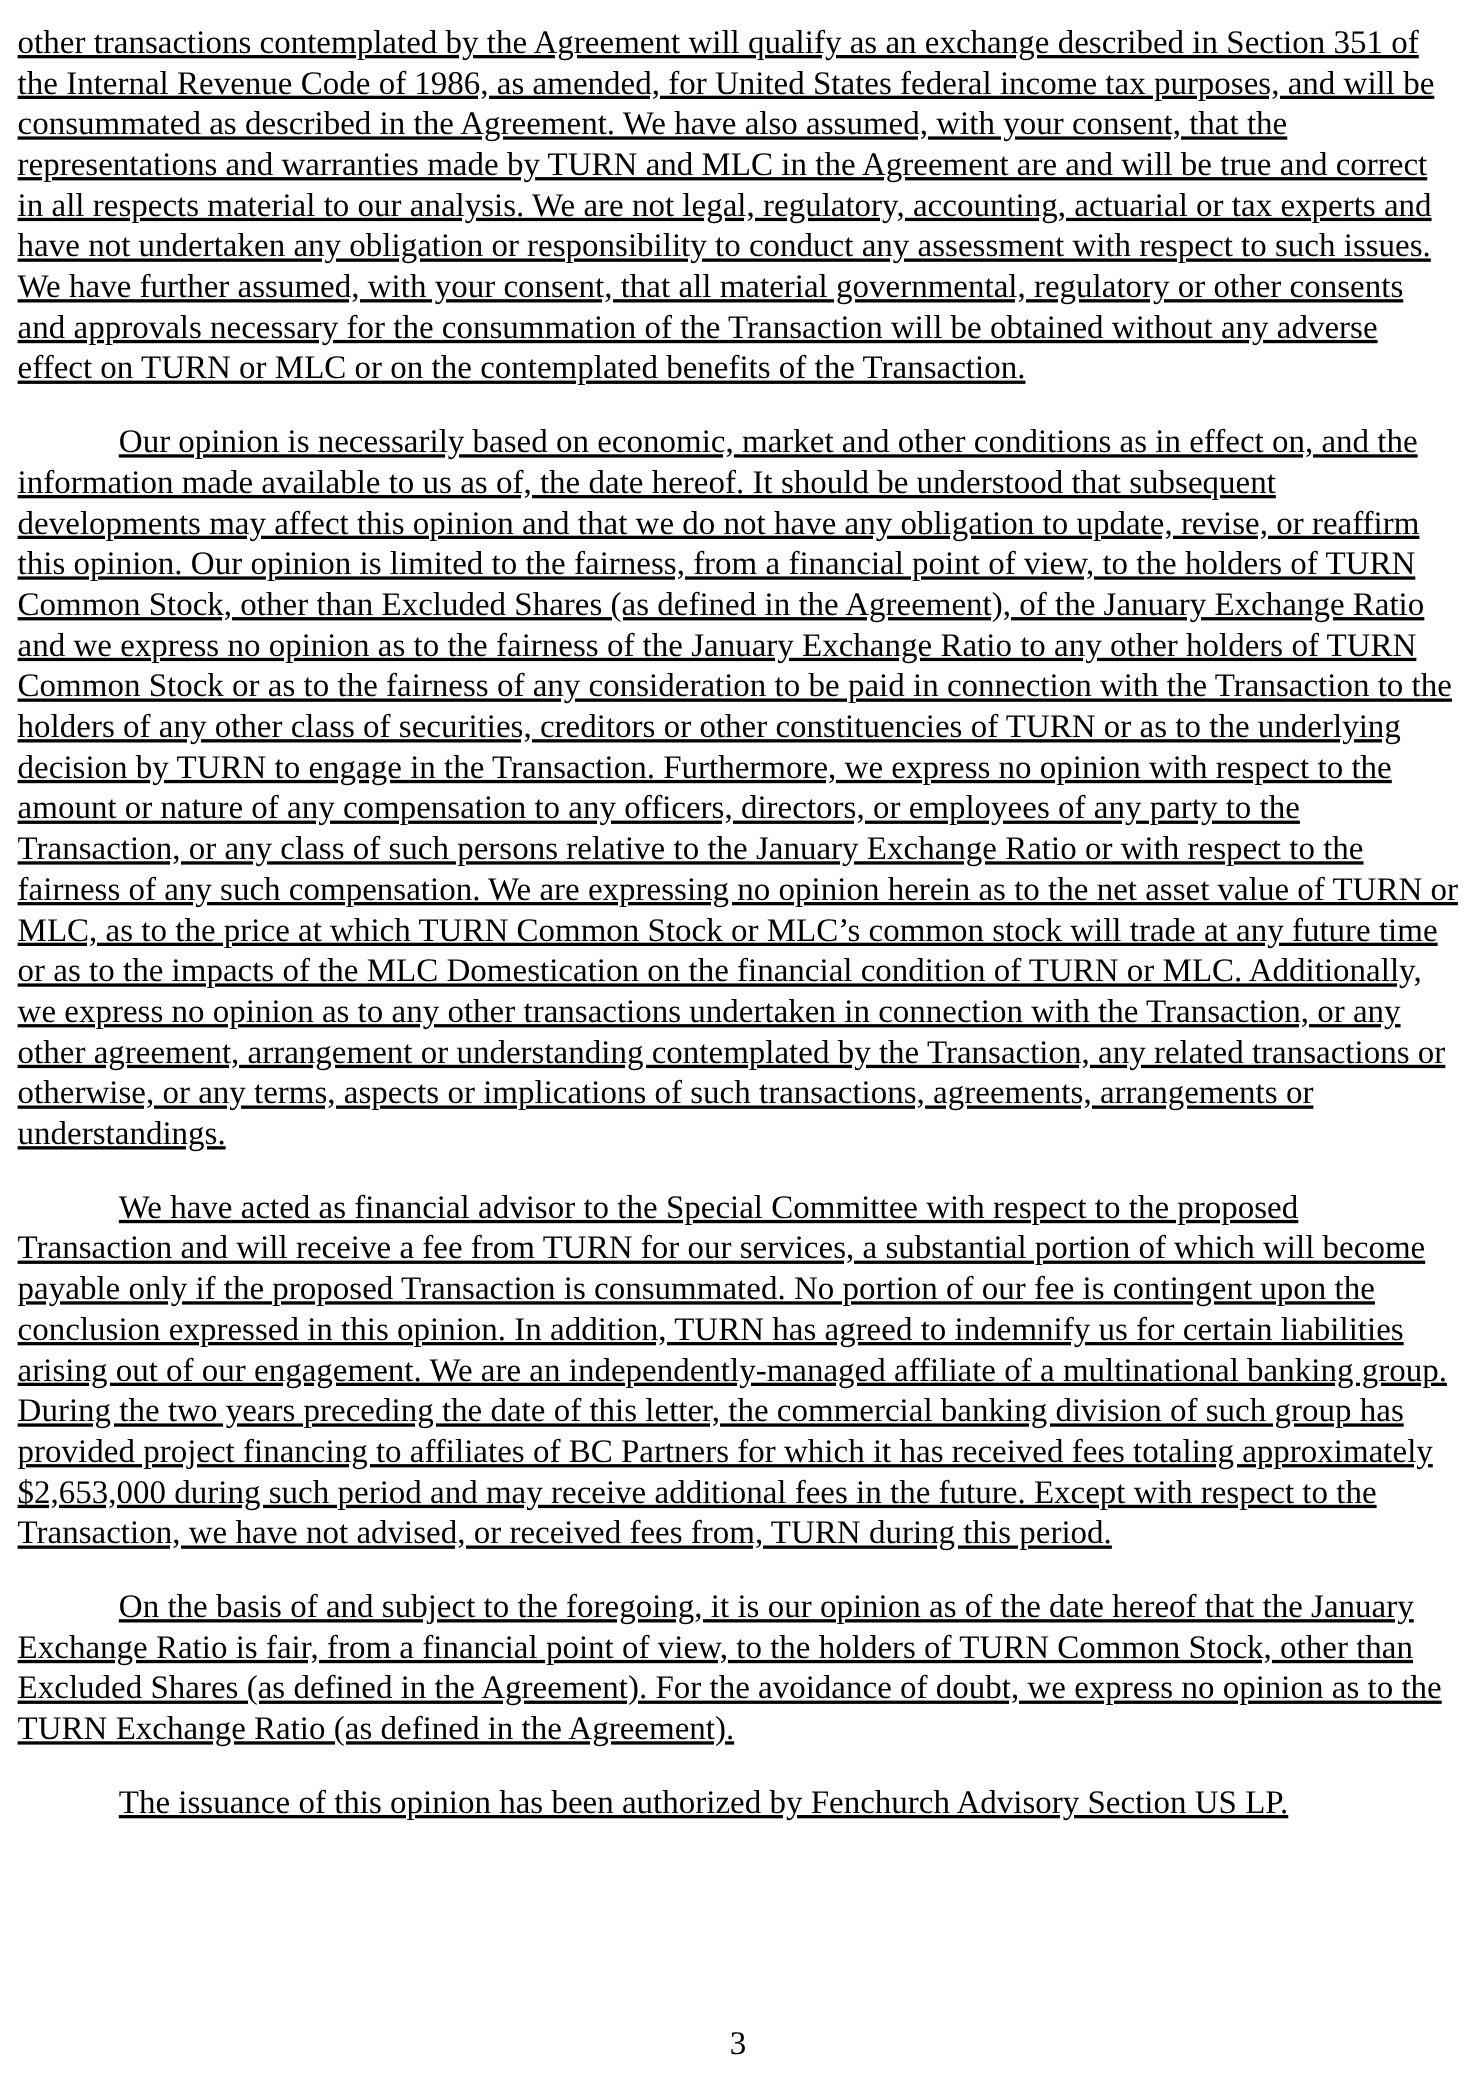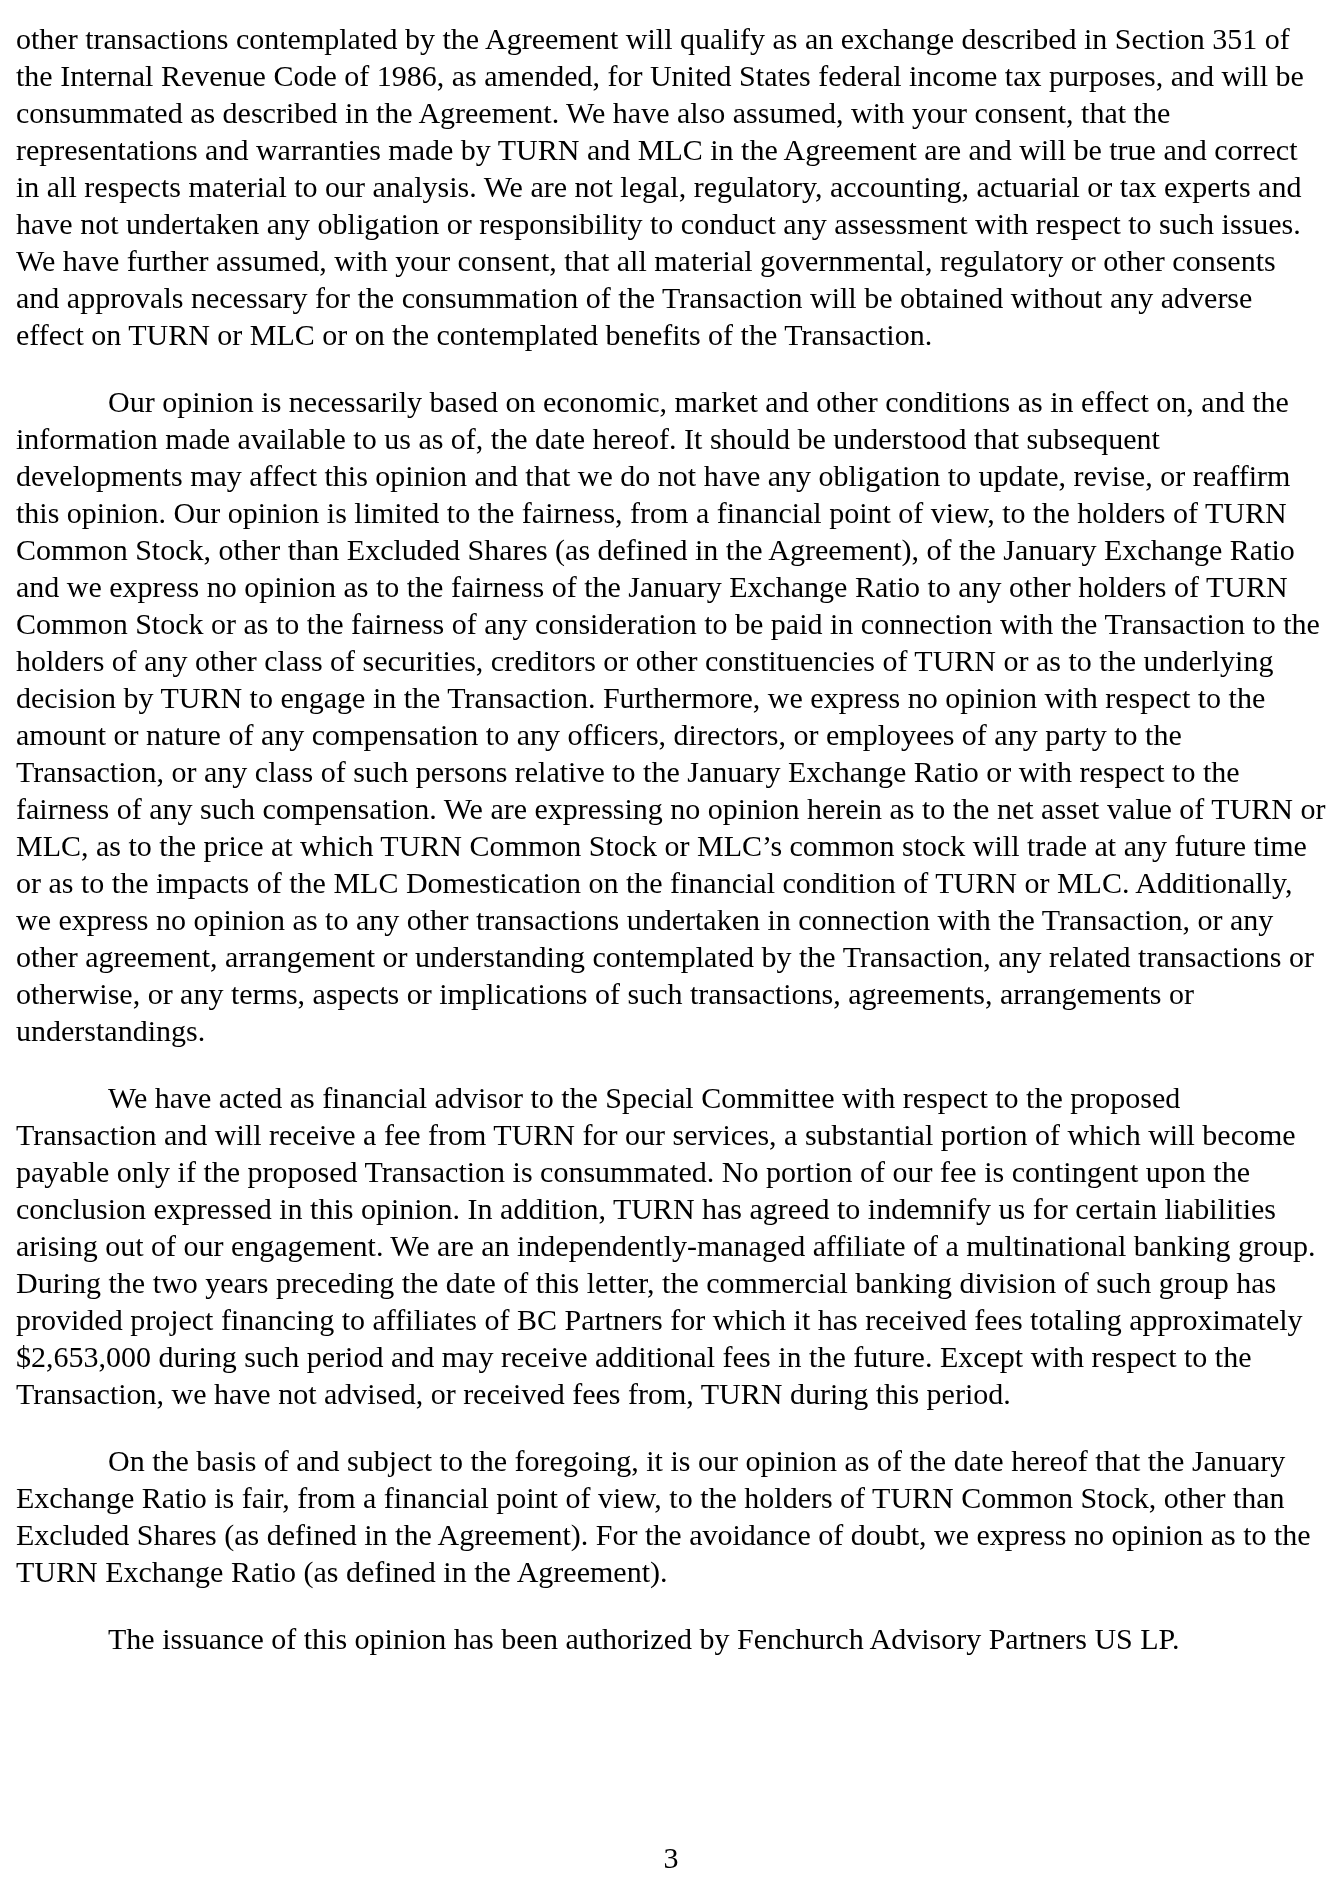--- a/index.html
+++ b/index.html
@@ -17,20 +17,21 @@
     font-family: "Liberation Serif", "DejaVu Serif", serif;
     font-size: 30px;
     line-height: 37px;
     padding: 20px 16px 0 16px;
     overflow: hidden;
     text-align: left;
   }
   .body-para {
     margin: 0 0 30px 0;
     text-indent: 92px;
+    text-decoration: underline;
   }
   .body-para.no-indent {
     text-indent: 0;
   }
   .page-number {
     position: absolute;
     left: 0;
     right: 0;
     bottom: 18px;
     text-align: center;
@@ -43,16 +44,16 @@
 
 <div class="doc-page">
   <p class="body-para no-indent">other transactions contemplated by the Agreement will qualify as an exchange described in Section 351 of the Internal Revenue Code of 1986, as amended, for United States federal income tax purposes, and will be consummated as described in the Agreement. We have also assumed, with your consent, that the representations and warranties made by TURN and MLC in the Agreement are and will be true and correct in all respects material to our analysis. We are not legal, regulatory, accounting, actuarial or tax experts and have not undertaken any obligation or responsibility to conduct any assessment with respect to such issues. We have further assumed, with your consent, that all material governmental, regulatory or other consents and approvals necessary for the consummation of the Transaction will be obtained without any adverse effect on TURN or MLC or on the contemplated benefits of the Transaction.</p>
 
   <p class="body-para">Our opinion is necessarily based on economic, market and other conditions as in effect on, and the information made available to us as of, the date hereof. It should be understood that subsequent developments may affect this opinion and that we do not have any obligation to update, revise, or reaffirm this opinion. Our opinion is limited to the fairness, from a financial point of view, to the holders of TURN Common Stock, other than Excluded Shares (as defined in the Agreement), of the January Exchange Ratio and we express no opinion as to the fairness of the January Exchange Ratio to any other holders of TURN Common Stock or as to the fairness of any consideration to be paid in connection with the Transaction to the holders of any other class of securities, creditors or other constituencies of TURN or as to the underlying decision by TURN to engage in the Transaction. Furthermore, we express no opinion with respect to the amount or nature of any compensation to any officers, directors, or employees of any party to the Transaction, or any class of such persons relative to the January Exchange Ratio or with respect to the fairness of any such compensation. We are expressing no opinion herein as to the net asset value of TURN or MLC, as to the price at which TURN Common Stock or MLC’s common stock will trade at any future time or as to the impacts of the MLC Domestication on the financial condition of TURN or MLC. Additionally, we express no opinion as to any other transactions undertaken in connection with the Transaction, or any other agreement, arrangement or understanding contemplated by the Transaction, any related transactions or otherwise, or any terms, aspects or implications of such transactions, agreements, arrangements or understandings.</p>
 
   <p class="body-para">We have acted as financial advisor to the Special Committee with respect to the proposed Transaction and will receive a fee from TURN for our services, a substantial portion of which will become payable only if the proposed Transaction is consummated. No portion of our fee is contingent upon the conclusion expressed in this opinion. In addition, TURN has agreed to indemnify us for certain liabilities arising out of our engagement. We are an independently-managed affiliate of a multinational banking group. During the two years preceding the date of this letter, the commercial banking division of such group has provided project financing to affiliates of BC Partners for which it has received fees totaling approximately $2,653,000 during such period and may receive additional fees in the future. Except with respect to the Transaction, we have not advised, or received fees from, TURN during this period.</p>
 
   <p class="body-para">On the basis of and subject to the foregoing, it is our opinion as of the date hereof that the January Exchange Ratio is fair, from a financial point of view, to the holders of TURN Common Stock, other than Excluded Shares (as defined in the Agreement). For the avoidance of doubt, we express no opinion as to the TURN Exchange Ratio (as defined in the Agreement).</p>
 
-  <p class="body-para">The issuance of this opinion has been authorized by Fenchurch Advisory Partners US LP.</p>
+  <p class="body-para">The issuance of this opinion has been authorized by Fenchurch Advisory Section US LP.</p>
 
   <div class="page-number">3</div>
 </div>
 
 </body></html>

